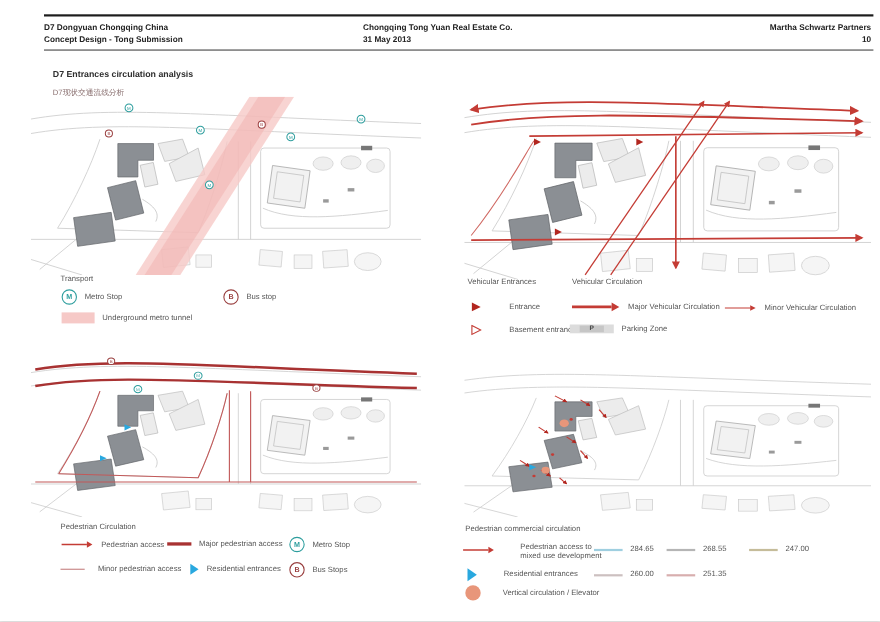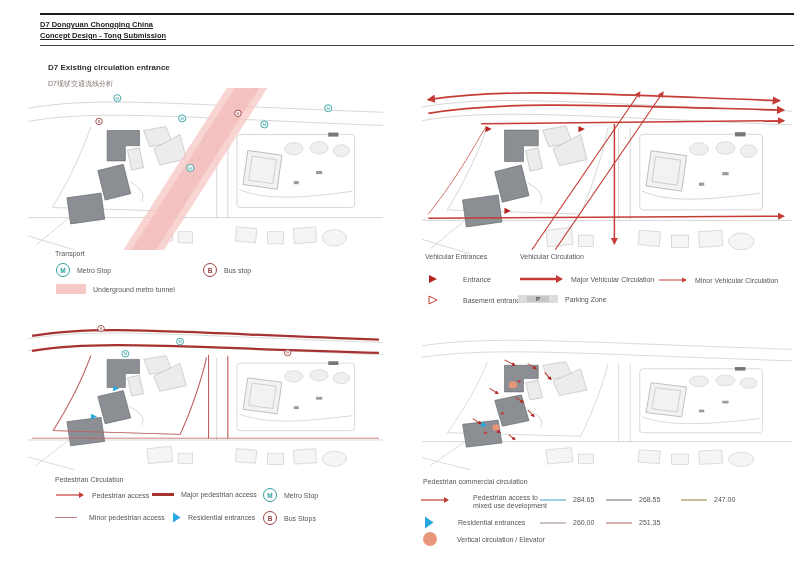--- a/index.html
+++ b/index.html
@@ -1,21 +1,21 @@
 <!DOCTYPE html>
 <html><head>
 <meta charset="utf-8">
 <style>
   html,body{margin:0;padding:0;background:#d8d8d8;}
   .page{position:relative;width:800px;height:565px;background:#ffffff;
         font-family:"Liberation Sans",sans-serif;color:#3b3b3b;overflow:hidden;
         box-shadow:0 0 4px rgba(0,0,0,.25);}
   .abs{position:absolute;}
   .rule{background:#1c1c1c;}
-  .hdr{font-size:7.5px;font-weight:bold;line-height:11px;color:#222;white-space:nowrap;text-decoration:underline;}
+  .hdr{font-size:7.5px;font-weight:bold;line-height:11px;color:#222;white-space:nowrap;}
   .hdr-right{text-align:right;}
   .sec-title{font-size:8px;font-weight:bold;color:#2f2f2f;}
   .sec-sub{font-size:7px;color:#8a7070;}
   .lg-title{font-size:7px;color:#555;white-space:nowrap;}
   .lg-item{display:flex;align-items:center;gap:7px;font-size:7px;color:#555;white-space:nowrap;}
   .lg-item .wrap2{white-space:normal;width:78px;line-height:8px;}
   .sym-circle{width:12px;height:12px;border-radius:50%;display:flex;align-items:center;
               justify-content:center;font-size:6.5px;font-weight:bold;background:#fff;flex:0 0 auto;}
   .metro{border:1.2px solid #2e9e9e;color:#2e9e9e;}
   .bus{border:1.2px solid #9a4040;color:#9a4040;}
@@ -98,23 +98,31 @@
         </g>
       </symbol>
     </defs>
   </svg>
 
   <div class="abs rule" style="left:40px;top:13px;width:754px;height:2px;"></div>
   <div class="abs hdr" style="left:40px;top:19px;">
     <div>D7 Dongyuan Chongqing China</div>
     <div>Concept Design - Tong Submission</div>
   </div>
+  <div class="abs hdr" style="left:330px;top:19px;">
+    <div>Chongqing Tong Yuan Real Estate Co.</div>
+    <div>31 May 2013</div>
+  </div>
+  <div class="abs hdr hdr-right" style="right:8px;top:19px;">
+    <div>Martha Schwartz Partners</div>
+    <div>10</div>
+  </div>
   <div class="abs" style="left:40px;top:45px;width:754px;height:1px;background:#444;"></div>
 
-  <div class="abs sec-title" style="left:48px;top:63px;">D7 Existing circulation entrance</div>
+  <div class="abs sec-title" style="left:48px;top:63px;">D7 Entrances circulation analysis</div>
   <div class="abs sec-sub" style="left:48px;top:79px;">D7现状交通流线分析</div>
 
   <svg class="abs" style="left:28px;top:88px;" width="355" height="162" viewBox="0 0 350 160" preserveAspectRatio="none">
     <use href="#basemap"></use>
     <polygon points="196,0 236,0 134,160 94,160" fill="#f6c9c7" fill-opacity="0.8"></polygon>
     <polygon points="204,0 228,0 126,160 102,160" fill="#f1b3b1" fill-opacity="0.55"></polygon>
     <g>
       <g transform="translate(88,10)">
           <circle r="3.5" fill="#fff" stroke="#2e9e9e" stroke-width="0.9"></circle>
           <text y="1.6" text-anchor="middle" font-size="4" fill="#2e9e9e">M</text>

